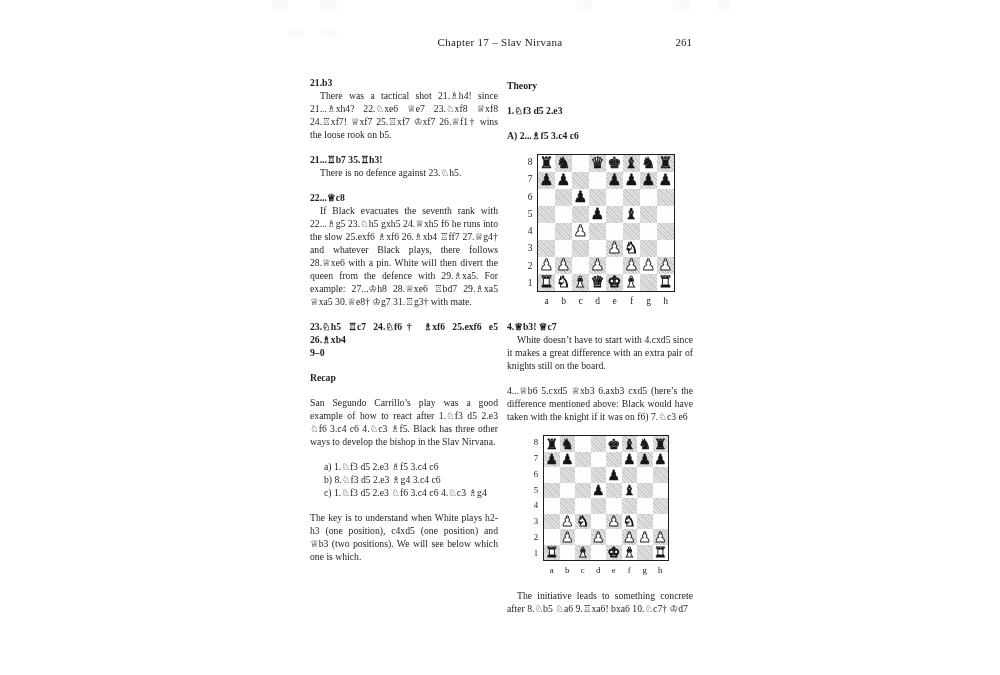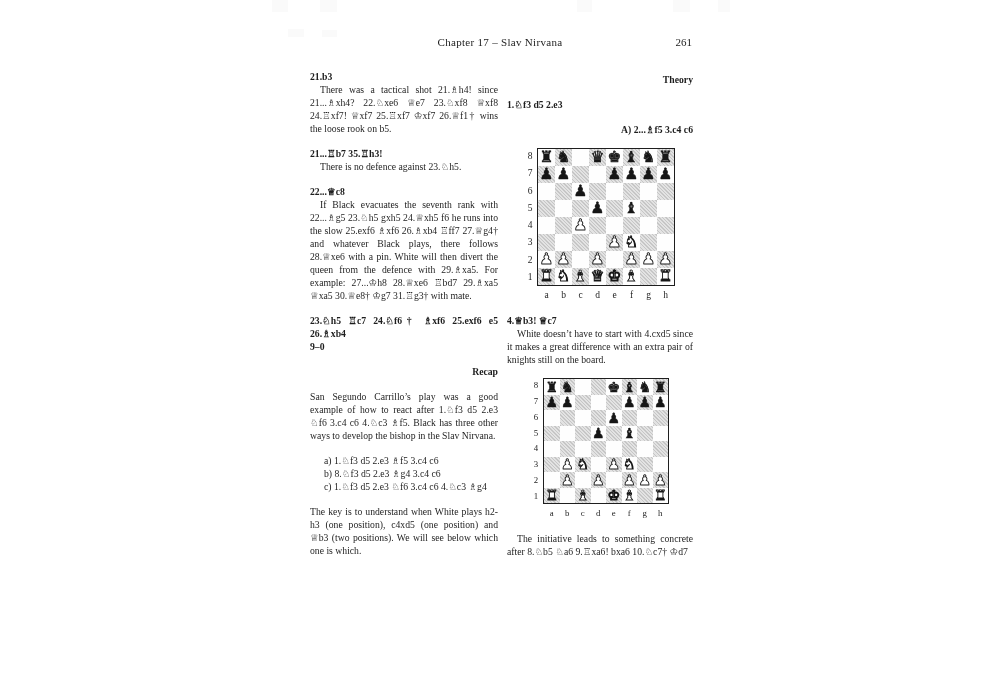--- a/index.html
+++ b/index.html
@@ -10,24 +10,24 @@
 
   .header{position:absolute;left:280px;top:36px;width:440px;font-size:11px;line-height:12px;}
   .chapter{display:block;text-align:center;letter-spacing:.3px;}
   .pagenum{position:absolute;right:28px;top:0;}
 
   .col{position:absolute;font-size:9.7px;line-height:13px;text-align:justify;}
   .col-left{left:310px;top:66px;width:188px;}
   .col-right{left:507px;top:69px;width:186px;}
 
   .block{margin-top:12px;}
-  .col > .block:first-child{margin-top:4px;}
+  .col > .block:first-child{margin-top:10px;}
   .block.tight{margin-top:0;}
   .block.heading{font-weight:bold;}
-  .block.center-heading{font-weight:bold;text-align:right;}
+  .block.center-heading{font-weight:bold;text-align:left;}
   .para.indent{text-indent:10px;}
   .list .list-item{padding-left:14px;}
   b{font-weight:bold;}
 
   
   .diagram{display:flex;flex-direction:column;align-items:center;text-align:left;}
   .dgrid{display:flex;align-items:stretch;}
   .rlabels{display:flex;flex-direction:column;justify-content:space-between;margin-right:2px;}
   .rlabel{width:10px;display:flex;align-items:center;justify-content:center;
           font-size:var(--cf);height:var(--s);}
@@ -233,20 +233,21 @@
           <span class="flabel">c</span>
           <span class="flabel">d</span>
           <span class="flabel">e</span>
           <span class="flabel">f</span>
           <span class="flabel">g</span>
           <span class="flabel">h</span>
         </div>
       </div>
       <div class="block heading"><b>4.♕b3! ♕c7</b></div>
       <div class="block para indent tight"><span>White doesn’t have to start with 4.cxd5 since it makes a great difference with an extra pair of knights still on the board.</span></div>
+      <div class="block para"><span>4...♕b6 5.cxd5 ♕xb3 6.axb3 cxd5 (here’s the difference mentioned above: Black would have taken with the knight if it was on f6) 7.♘c3 e6</span></div>
       <div class="block diagram sm">
         <div class="dgrid">
           <div class="rlabels">
             <div class="rlabel">8</div>
             <div class="rlabel">7</div>
             <div class="rlabel">6</div>
             <div class="rlabel">5</div>
             <div class="rlabel">4</div>
             <div class="rlabel">3</div>
             <div class="rlabel">2</div>

